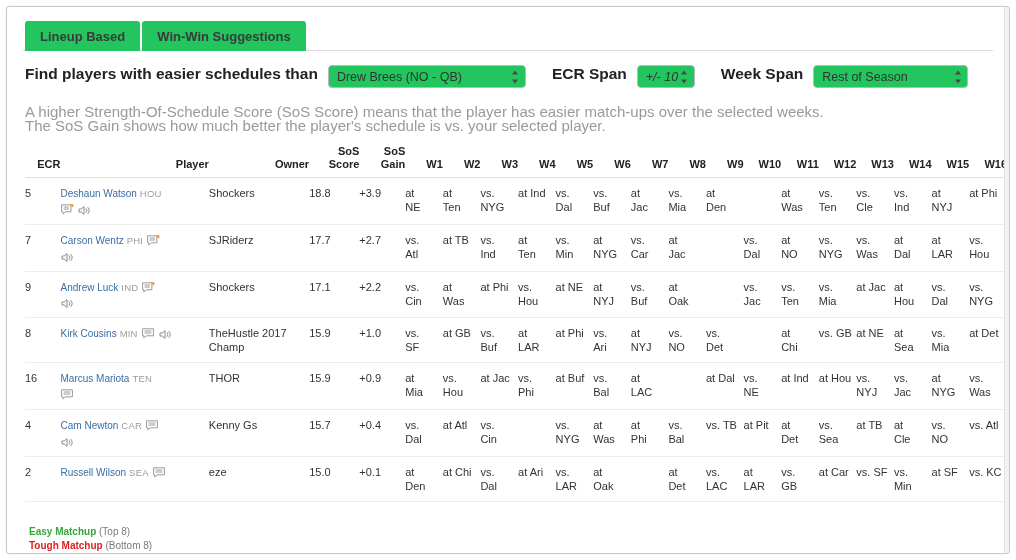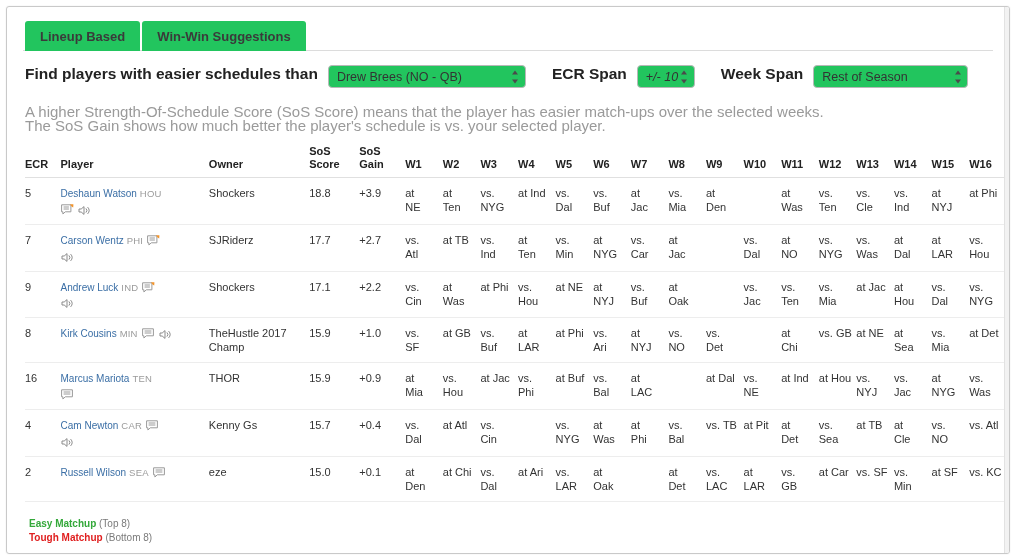--- a/index.html
+++ b/index.html
@@ -123,21 +123,21 @@
   .tablewrap { margin-top: 12px; padding-left: 2px; }
   table.sched {
     border-collapse: collapse;
     width: 982px;
     table-layout: fixed;
   }
   table.sched thead th {
     font-size: 11px;
     font-weight: bold;
     color: #222;
-    text-align: left;
+    text-align: right;
     vertical-align: bottom;
     padding: 0 0 6px 0;
     border-bottom: 1px solid #e0e0e0;
     line-height: 13px;
   }
   table.sched tbody td {
     font-size: 11px;
     color: #333;
     vertical-align: top;
     padding: 8px 0 8px 0;
@@ -185,21 +185,21 @@
   .wk { line-height: 13px; }
   .wk .l1, .wk .l2 { display: block; white-space: nowrap; }
   .c-green { color: #34a83a; }
   .c-red   { color: #e02020; }
   .c-dark  { color: #333333; }
 
   
   .legend {
     position: absolute;
     left: 22px;
-    bottom: 8px;
+    bottom: 0;
     font-size: 10px;
     line-height: 14px;
     margin-top: 47px;
   }
   .legend .lg-easy  { color: #34a83a; font-weight: bold; }
   .legend .lg-tough { color: #e02020; font-weight: bold; }
   .legend .lg-note  { color: #7a7a7a; font-weight: normal; }
 
   
   .scrollsliver {

